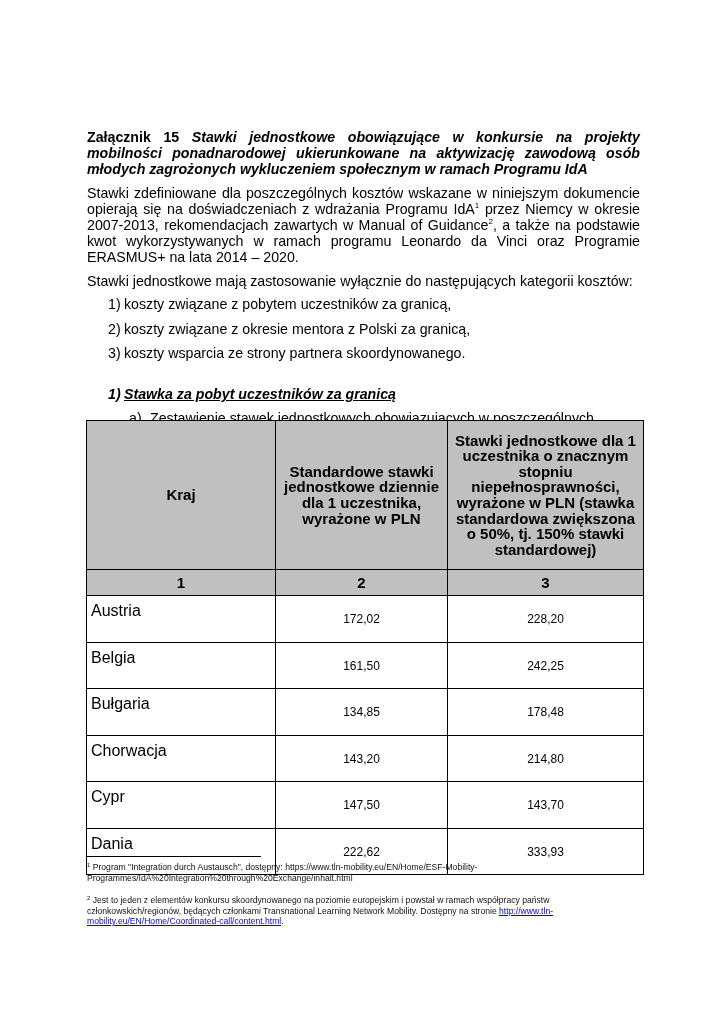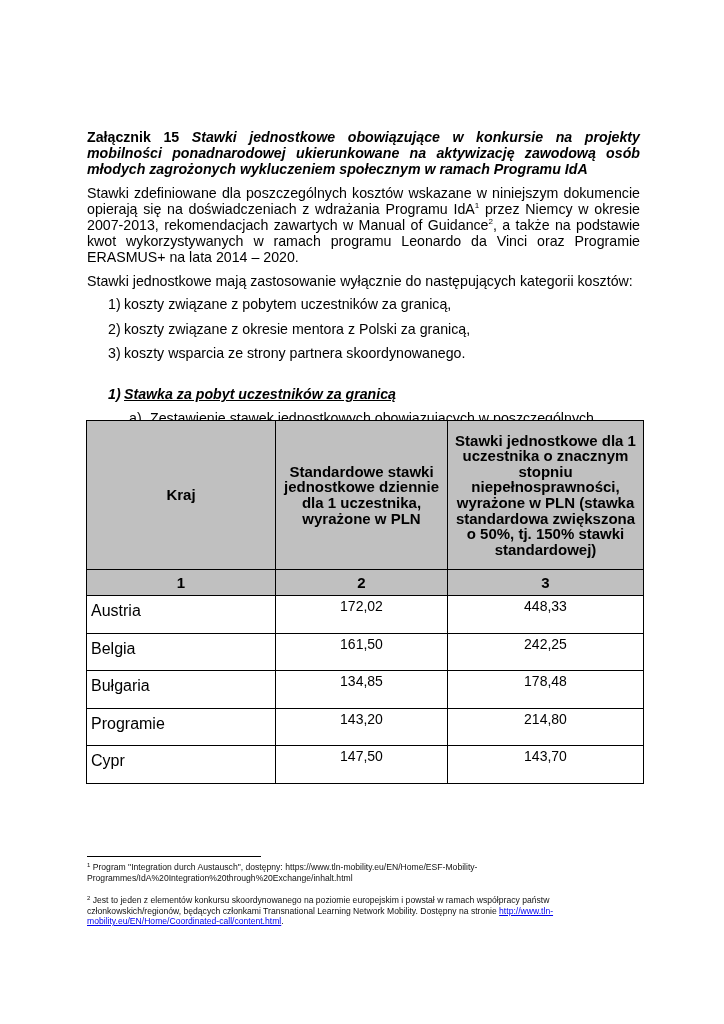--- a/index.html
+++ b/index.html
@@ -20,21 +20,21 @@
   .sub-item { position: relative; padding-left: 63px; font-size: 14.2px; line-height: 16.2px; margin-top: 7px; }
   .sub-item .num { position: absolute; left: 42px; }
 
   table.rates { position: absolute; left: 86px; top: 420px; width: 557px; border-collapse: collapse; table-layout: fixed; }
   table.rates td, table.rates th { border: 1px solid #000; font-size: 15px; line-height: 15.6px; padding: 0; }
   table.rates th { background: #c0c0c0; font-weight: bold; text-align: center; vertical-align: middle; }
   table.rates tr.hdr th { height: 148px; }
   table.rates tr.nums th { height: 25px; }
   table.rates td { height: 29.5px; vertical-align: top; }
   table.rates td.country { padding: 7px 0 0 4px; font-size: 16px; }
-  table.rates td.val { text-align: center; padding-top: 3px; font-size: 14px; }
+  table.rates td.val { text-align: center; padding-top: 16px; font-size: 12px; }
   table.rates col.c1 { width: 189px; }
   table.rates col.c2 { width: 172px; }
   table.rates col.c3 { width: 196px; }
   .th-inner { padding: 0 3px; }
 
   .fn-rule { position: absolute; left: 87px; top: 856px; width: 174px; height: 1px; background: #000; }
   .fn { position: absolute; left: 87px; width: 500px; font-size: 8.6px; line-height: 10.6px; color: #111; }
   .fn sup { font-size: 6px; vertical-align: 3px; }
   .fn a { color: #0000ee; text-decoration: underline; }
 </style>
@@ -76,40 +76,45 @@
         </th>
   </tr>
   <tr class="nums">
     <th>1</th>
     <th>2</th>
     <th>3</th>
   </tr>
   <tr>
         <td class="country">Austria</td>
         <td class="val">172,02</td>
-        <td class="val">448,33</td>
+        <td class="val">228,20</td>
       </tr>
   <tr>
         <td class="country">Belgia</td>
         <td class="val">161,50</td>
         <td class="val">242,25</td>
       </tr>
   <tr>
         <td class="country">Bułgaria</td>
         <td class="val">134,85</td>
         <td class="val">178,48</td>
       </tr>
   <tr>
-        <td class="country">Programie</td>
+        <td class="country">Chorwacja</td>
         <td class="val">143,20</td>
         <td class="val">214,80</td>
       </tr>
   <tr>
         <td class="country">Cypr</td>
         <td class="val">147,50</td>
         <td class="val">143,70</td>
+      </tr>
+  <tr>
+        <td class="country">Dania</td>
+        <td class="val">222,62</td>
+        <td class="val">333,93</td>
       </tr>
 </tbody>
   </table>
 
 <div class="fn-rule"></div>
 <div class="fn" style="top:862px;"><sup>1</sup> <span>Program "Integration durch Austausch", dostępny: https://www.tln-mobility.eu/EN/Home/ESF-Mobility-Programmes/IdA%20Integration%20through%20Exchange/inhalt.html</span></div>
 <div class="fn" style="top:895px;"><sup>2</sup> <span>Jest to jeden z elementów konkursu skoordynowanego na poziomie europejskim i powstał w ramach współpracy państw członkowskich/regionów, będących członkami Transnational Learning Network Mobility.  Dostępny na stronie </span><a>http://www.tln-mobility.eu/EN/Home/Coordinated-call/content.html</a><span>.</span></div>
 
 </body></html>

